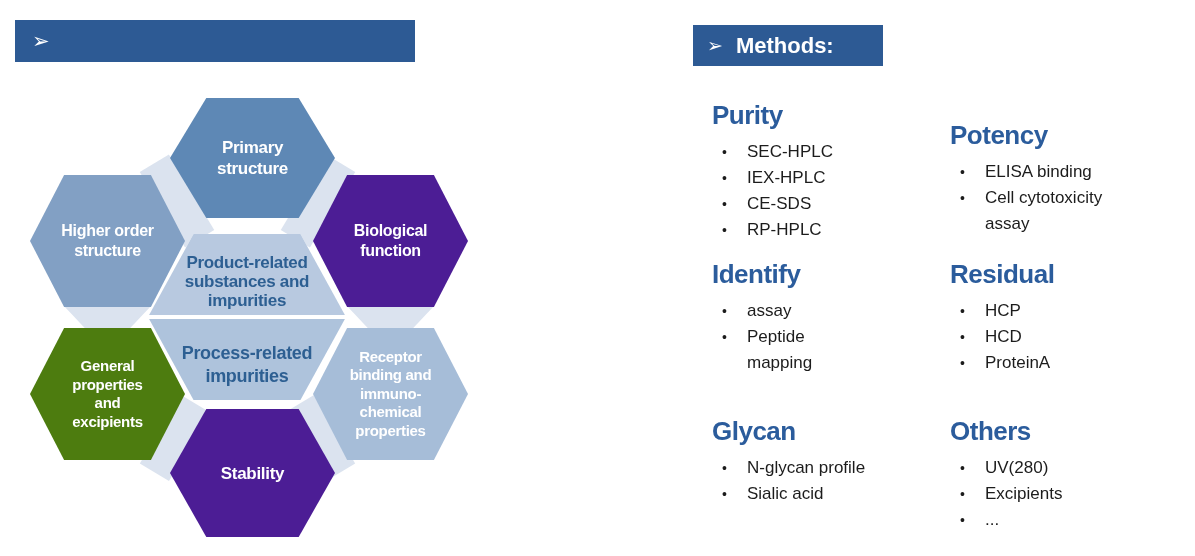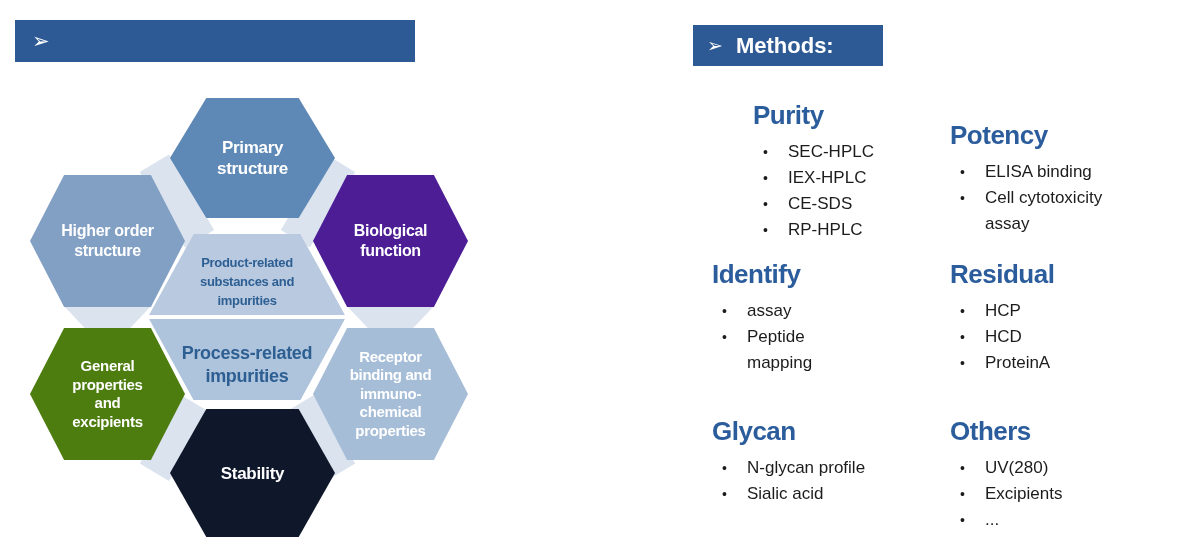--- a/index.html
+++ b/index.html
@@ -27,28 +27,28 @@
     text-align:center; color:#ffffff; font-weight:bold;
     clip-path: polygon(22% 0, 78% 0, 100% 50%, 78% 100%, 22% 100%, 0 50%);
   }
   .lbl { white-space:pre-line; letter-spacing:-0.3px; }
 
   .hex-top       { left:170px; top:98px;  width:165px; height:120px; background:#5E88B5; font-size:17px;   line-height:21px; }
   .hex-left      { left:30px;  top:175px; width:155px; height:132px; background:#82A0C4; font-size:16px;   line-height:20px;text-align:center; }
   .hex-right     { left:313px; top:175px; width:155px; height:132px; background:#4c1d95; font-size:16px;   line-height:20px; }
   .hex-bleft     { left:30px;  top:328px; width:155px; height:132px; background:#4d7c0f; font-size:15px;   line-height:18.5px; }
   .hex-bright    { left:313px; top:328px; width:155px; height:132px; background:#A6BDD8; font-size:15px;   line-height:18.5px; }
-  .hex-stability { left:170px; top:409px; width:165px; height:128px; background:#0f172a; font-size:17px;   line-height:21px; }
+  .hex-stability { left:170px; top:409px; width:165px; height:128px; background:#4c1d95; font-size:17px;   line-height:21px; }
 
   .hex-center {
     position:absolute; z-index:2; left:148px; top:234px; width:198px; height:166px;
     background:#ffffff; clip-path: polygon(23% 0, 77% 0, 100% 50%, 77% 100%, 23% 100%, 0 50%);
   }
   .half { display:flex; justify-content:center; text-align:center; font-weight:bold; color:#2D5F92; }
-  .half-top    { height:81px; background:#B8C9E0; align-items:flex-end;  padding-bottom:5px; font-size:13px; line-height:19px; box-sizing:border-box; }
+  .half-top    { height:81px; background:#B8C9E0; align-items:flex-end;  padding-bottom:5px; font-size:17px; line-height:19px; box-sizing:border-box; }
   .half-bottom { height:81px; background:#AEC3DC; align-items:flex-start; padding-top:23px; margin-top:4px; font-size:18px; line-height:23px; box-sizing:border-box; }
 
   .conn { position:absolute; z-index:1; background:#DBE3EF; }
   .conn-ul { left:160px; top:157px; width:34px; height:88px; transform:rotate(-31deg); }
   .conn-ur { left:301px; top:157px; width:34px; height:88px; transform:rotate(31deg); }
   .conn-ml { left:64px;  top:306px; width:87px; height:24px; clip-path:polygon(0 0,100% 0,74% 100%,26% 100%); }
   .conn-mr { left:347px; top:306px; width:87px; height:24px; clip-path:polygon(0 0,100% 0,74% 100%,26% 100%); }
   .conn-ll { left:158px; top:398px; width:34px; height:80px; transform:rotate(31deg); }
   .conn-lr { left:303px; top:398px; width:34px; height:80px; transform:rotate(-31deg); }
 
@@ -125,21 +125,21 @@
     <div class="hex hex-stability">
       <span class="lbl">Stability</span>
     </div>
   </div>
 
   <div class="banner banner-right">
     <span class="arrow">➢</span>
     <span>Methods:</span>
   </div>
 
-  <div class="section" style="left:753px; top:100px;">
+  <div class="section" style="left:712px; top:100px;">
     <span class="sec-title">Purity</span>
     <div class="sec-items">
       <div class="mi">
           <span class="blt">•</span>
           <span class="mi-t">SEC-HPLC</span>
         </div>
       <div class="mi">
           <span class="blt">•</span>
           <span class="mi-t">IEX-HPLC</span>
         </div>

